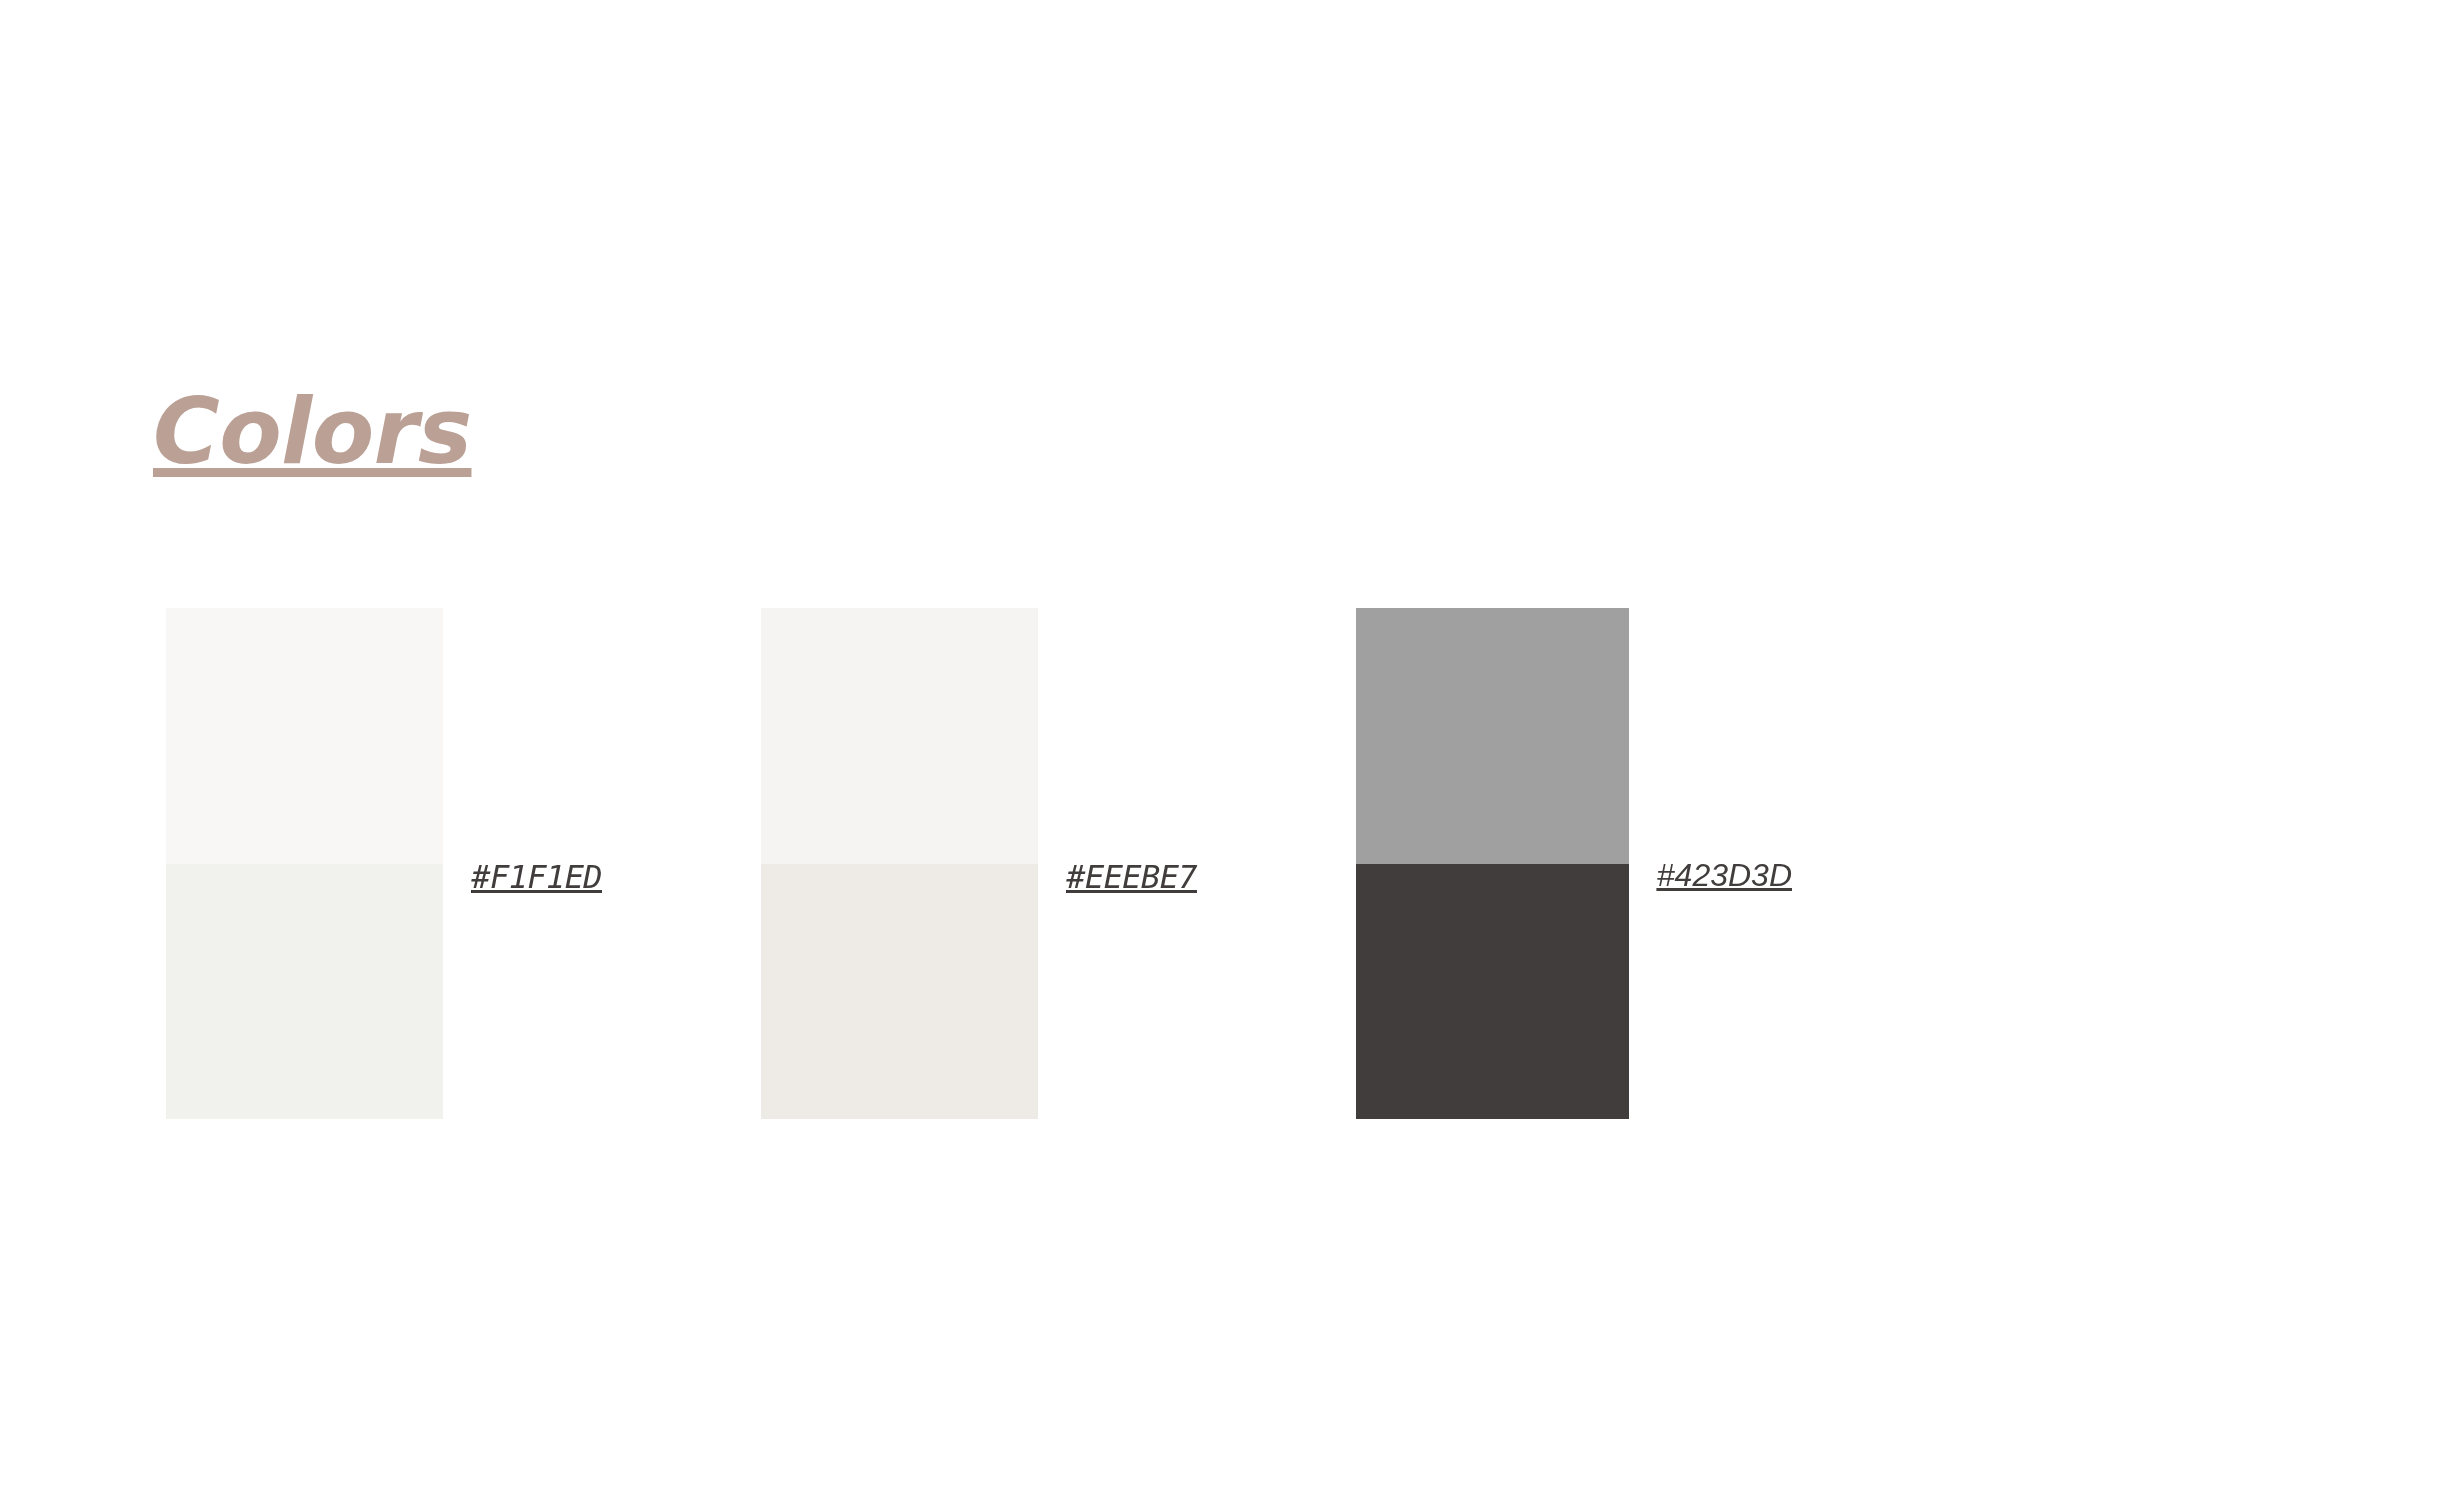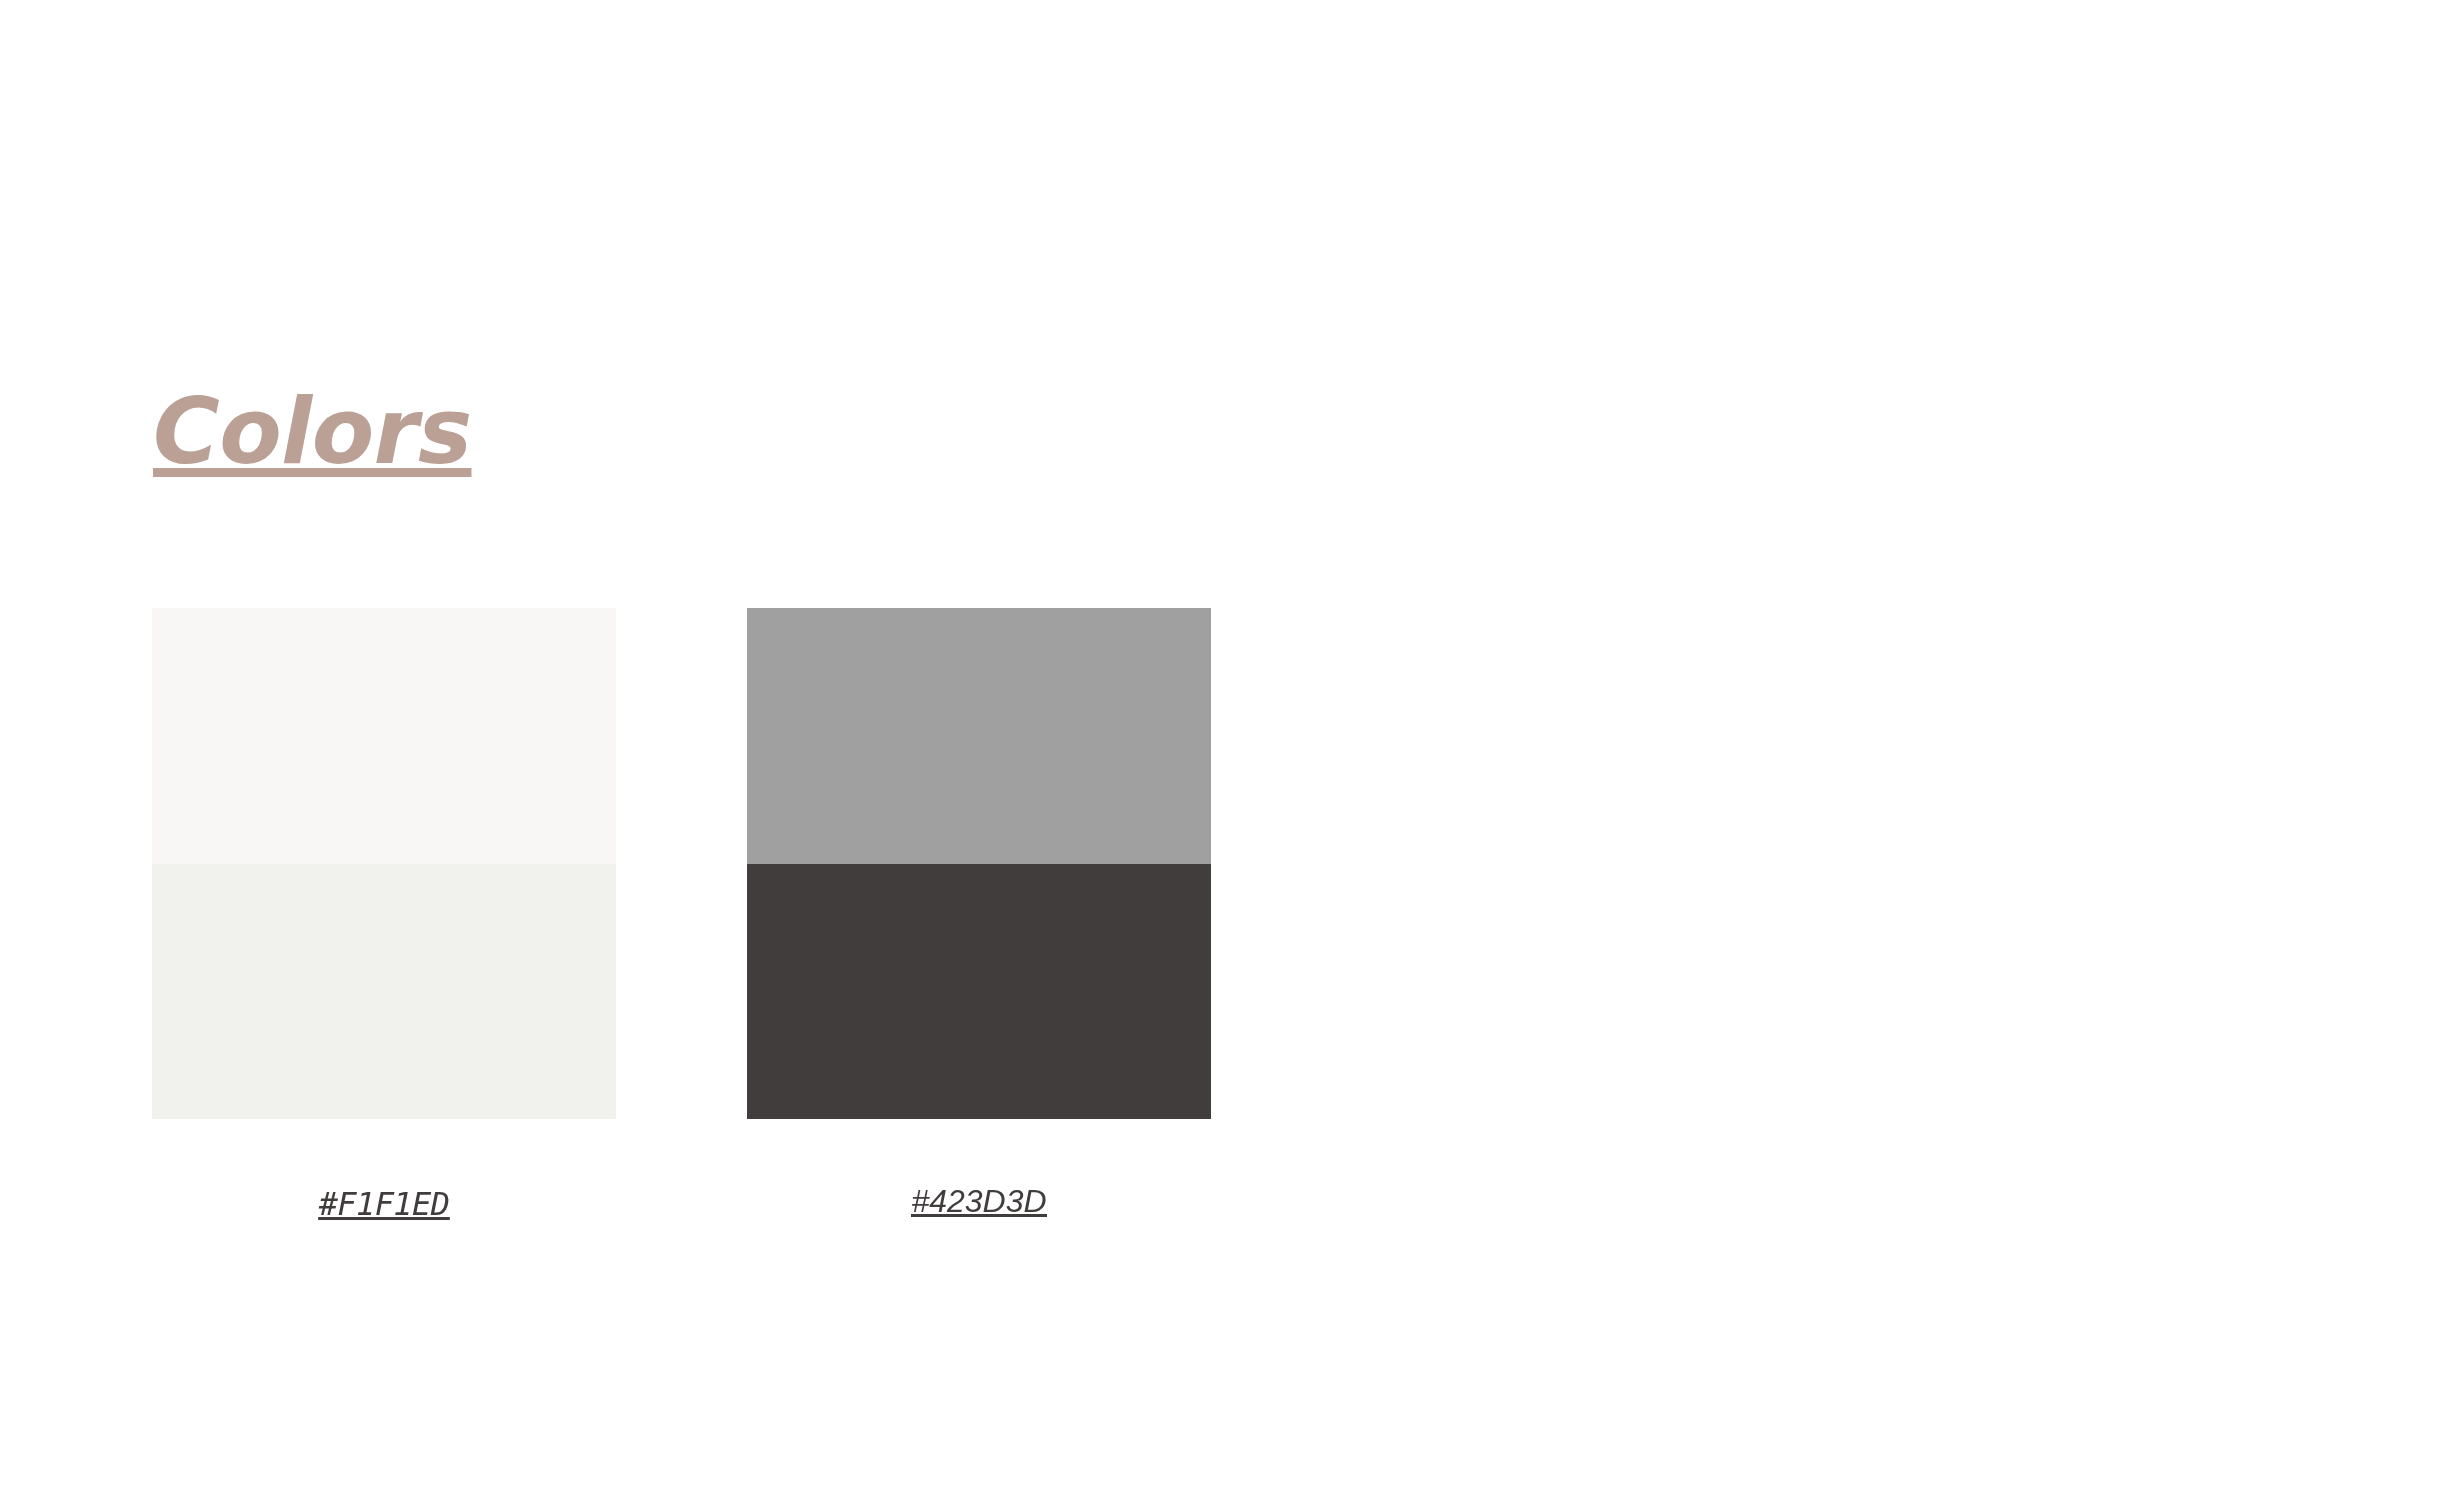--- a/index.html
+++ b/index.html
@@ -43,23 +43,22 @@
     height: 616px;
     display: flex;
     flex-direction: row;
     align-items: flex-start;
     gap: 103px;
   }
 
   .swatch-cell {
     width: 492px;
     display: flex;
-    flex-direction: column;
+    flex-direction: row;
     align-items: center;
-    gap: 12px;
   }
 
   .swatch-block {
     width: 492px;
     height: 539px;
     display: flex;
     flex-direction: column;
   }
 
   .swatch-half {
@@ -100,20 +99,27 @@
   <div class="swatch-row">
 
     <div class="swatch-cell">
       <div class="swatch-block">
         <div class="swatch-half" style="background: rgb(248, 247, 245);"></div>
         <div class="swatch-half" style="background: rgb(241, 241, 237);"></div>
       </div>
       <div class="swatch-label label-mono" style="color: rgb(66, 61, 61);">#F1F1ED</div>
     </div>
 
+    <div class="swatch-cell">
+      <div class="swatch-block">
+        <div class="swatch-half" style="background: rgb(245, 244, 242);"></div>
+        <div class="swatch-half" style="background: rgb(238, 235, 231);"></div>
+      </div>
+      <div class="swatch-label label-mono" style="color: rgb(66, 61, 61);">#EEEBE7</div>
+    </div>
 
 
     <div class="swatch-cell">
       <div class="swatch-block">
         <div class="swatch-half" style="background: rgb(160, 160, 160);"></div>
         <div class="swatch-half" style="background: rgb(66, 61, 61);"></div>
       </div>
       <div class="swatch-label label-sans label-tight" style="color: rgb(66, 61, 61);">#423D3D</div>
     </div>
 

